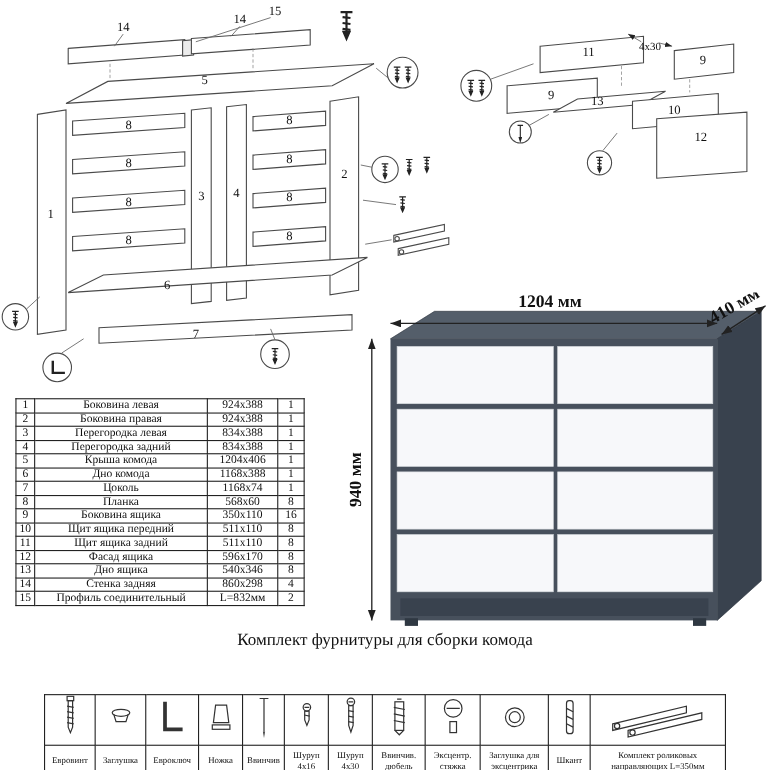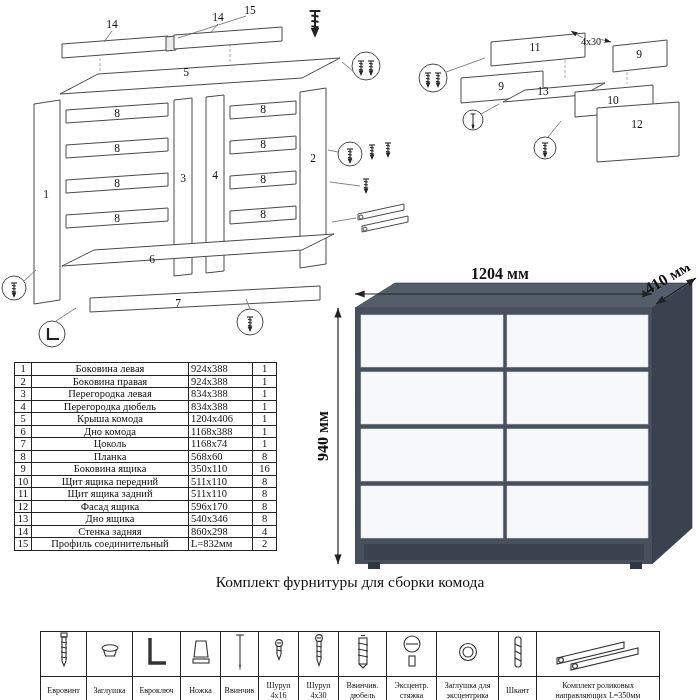--- a/index.html
+++ b/index.html
@@ -21,21 +21,21 @@
   .drawer { fill:var(--drawer,#f7f8fa); stroke:#d8dcdf; stroke-width:0.6; }
   .plinth { fill:var(--body-side,#39424e); }
   .foot { fill:#2f3842; }
   .hwicon { stroke:#333; fill:none; stroke-width:1.1; }
   .hwfill { fill:#444; stroke:none; }
 
   .parts { position:absolute; left:14px; top:362px; border-collapse:collapse; table-layout:fixed; width:262px; font-size:10.5px; }
   .parts td { border:1px solid #222; height:12.5px; padding:0 2px; overflow:hidden; white-space:nowrap; }
   .parts .c-num { width:17px; text-align:center; }
   .parts .c-name { width:157px; text-align:center; }
-  .parts .c-size { width:64px; }
+  .parts .c-size { width:64px; text-align:center; }
   .parts .c-qty { width:24px; text-align:center; }
 
   .hw-title { position:absolute; left:0; top:573px; width:700px; text-align:center; font-size:15.5px; }
   .hw { position:absolute; left:40px; top:631px; border-collapse:collapse; table-layout:fixed; width:620px; }
   .hw td { border:1px solid #222; text-align:center; vertical-align:middle; }
   .hw-icons td { height:42px; }
   .hw-names td { font-size:8px; line-height:1.15; height:28px; padding:1px; }
   .hw-qty td { font-size:11.5px; height:16px; }
 </style>
 </head>
@@ -265,21 +265,21 @@
 
         <tr>
           <td class="c-num">3</td>
           <td class="c-name">Перегородка левая</td>
           <td class="c-size">834x388</td>
           <td class="c-qty">1</td>
         </tr>
 
         <tr>
           <td class="c-num">4</td>
-          <td class="c-name">Перегородка дюбель</td>
+          <td class="c-name">Перегородка задний</td>
           <td class="c-size">834x388</td>
           <td class="c-qty">1</td>
         </tr>
 
         <tr>
           <td class="c-num">5</td>
           <td class="c-name">Крыша комода</td>
           <td class="c-size">1204x406</td>
           <td class="c-qty">1</td>
         </tr>

